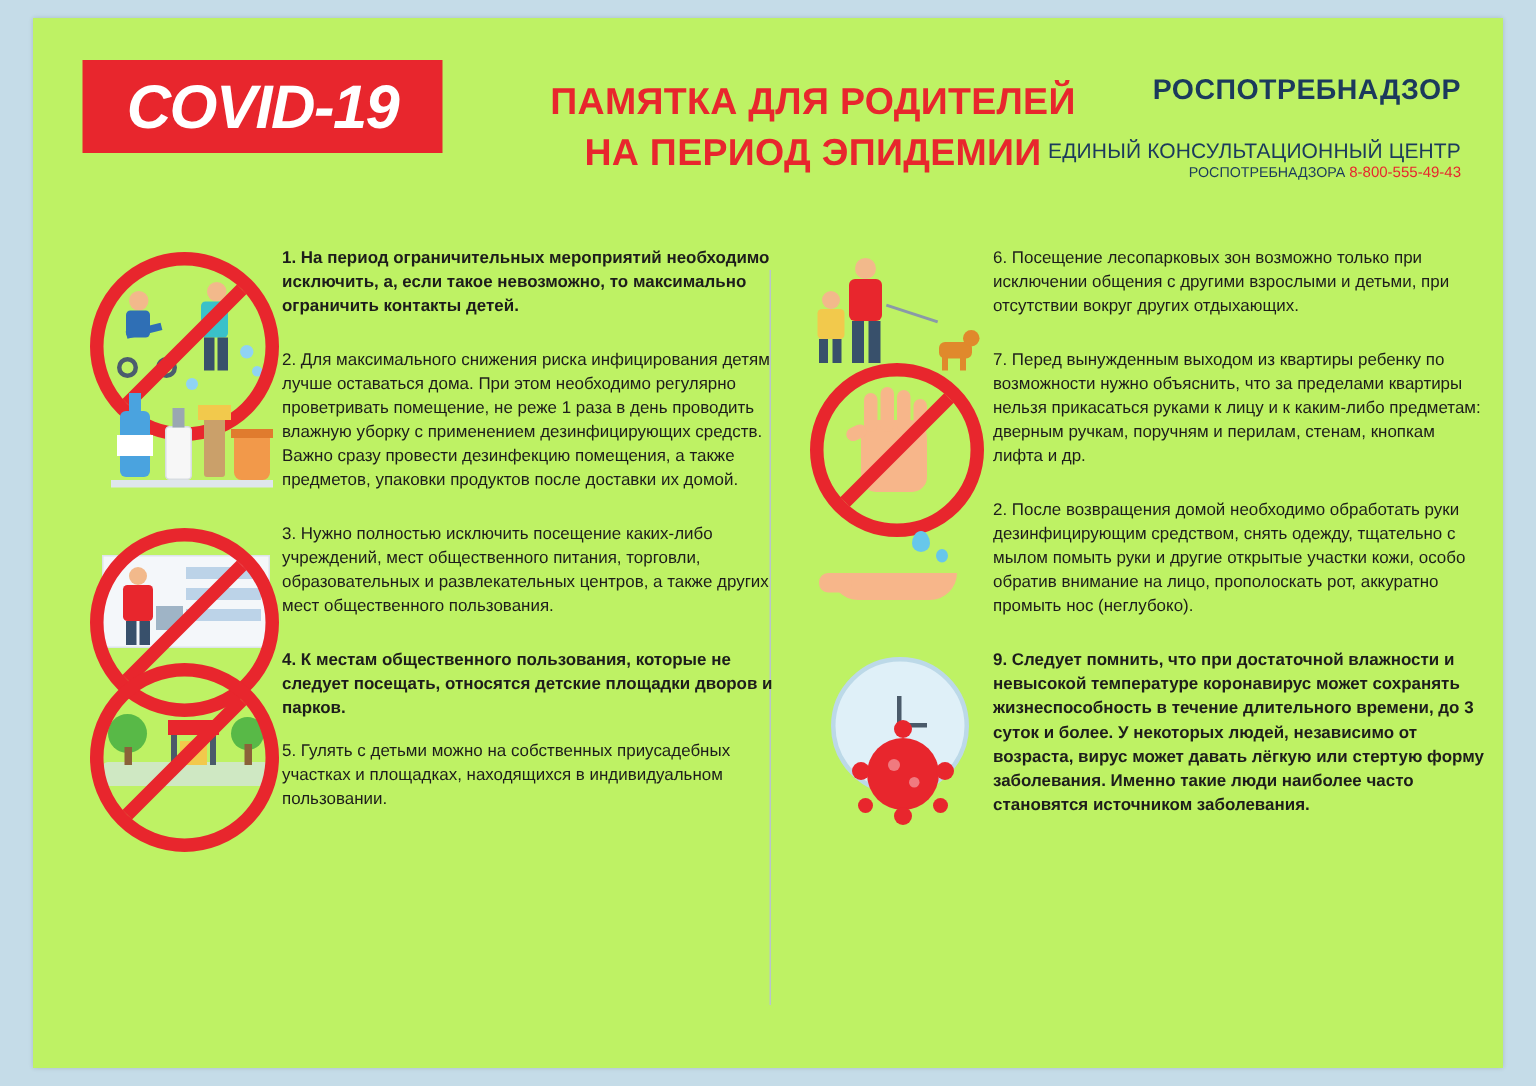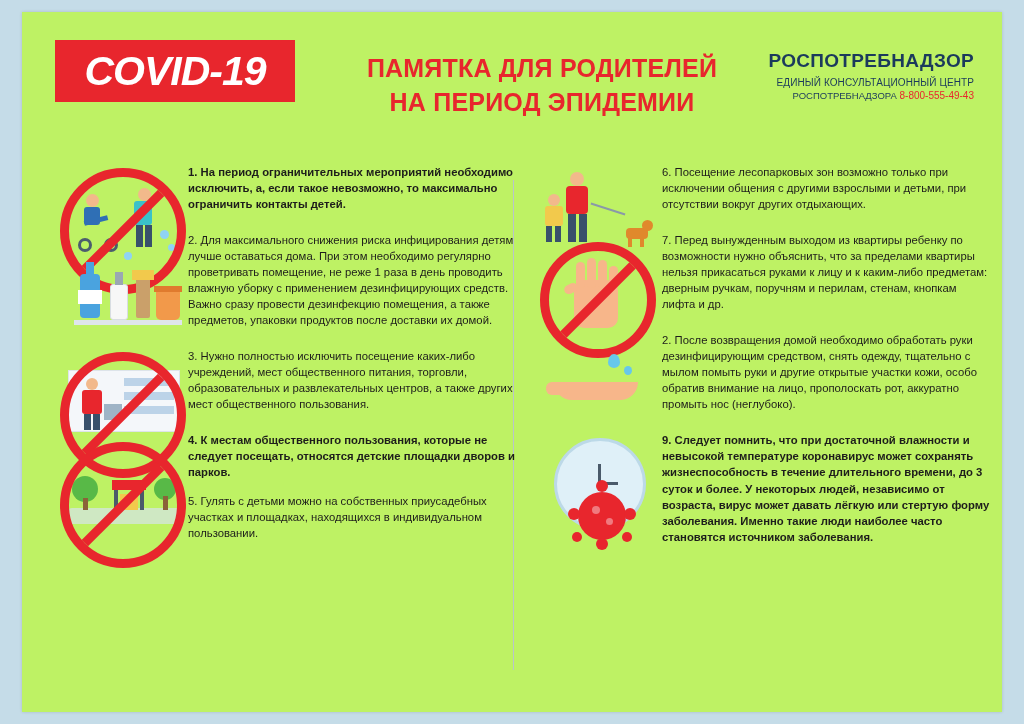--- a/index.html
+++ b/index.html
@@ -69,22 +69,22 @@
     width: 300px;
   }
   .rpn-name {
     color: #1b3a5c;
     font-size: 19px;
     font-weight: bold;
     letter-spacing: 0.3px;
   }
   .rpn-sub {
     color: #1b3a5c;
-    font-size: 10px;
-    margin-top: 5px;
+    font-size: 14px;
+    margin-top: 20px;
     letter-spacing: 0.1px;
   }
   .rpn-line2 {
     color: #1b3a5c;
     font-size: 9.5px;
     margin-top: 2px;
   }
   .rpn-phone {
     color: #e8262d;
     font-weight: normal;

